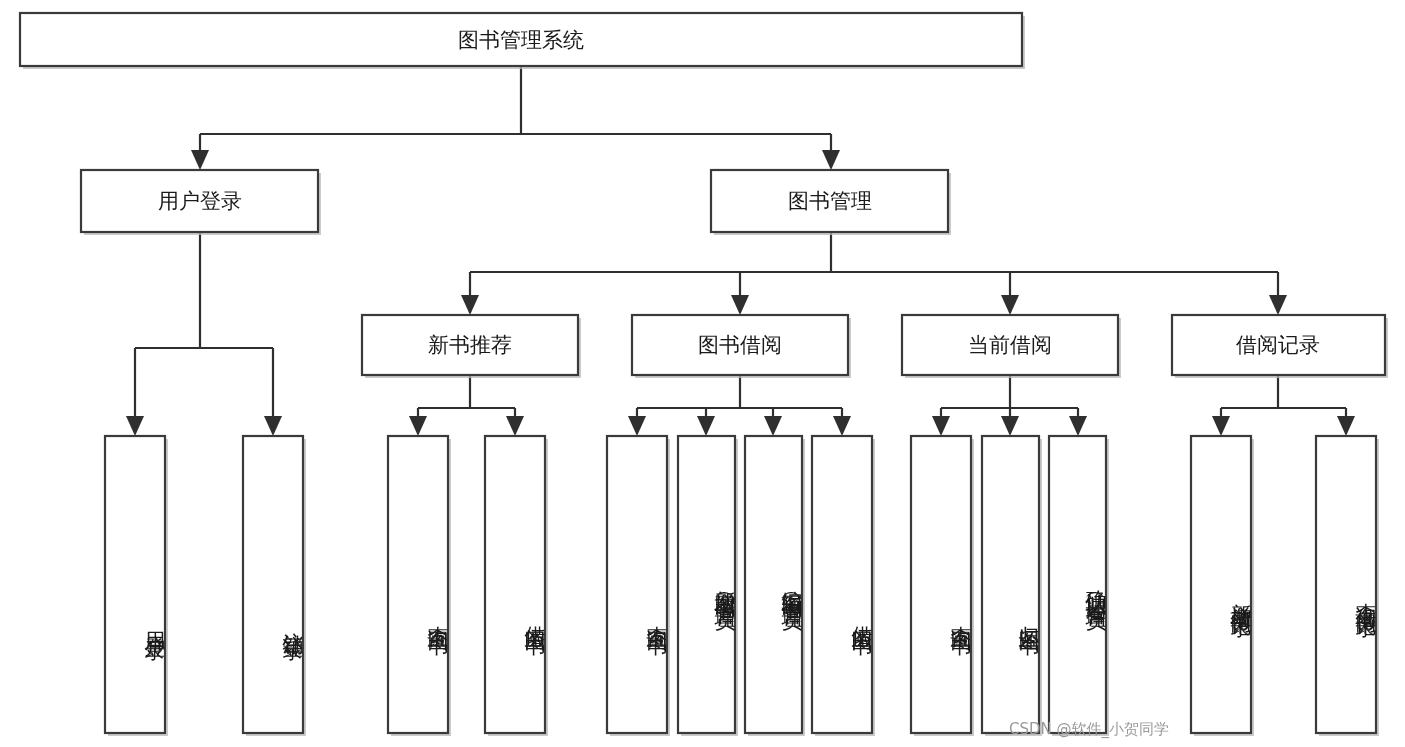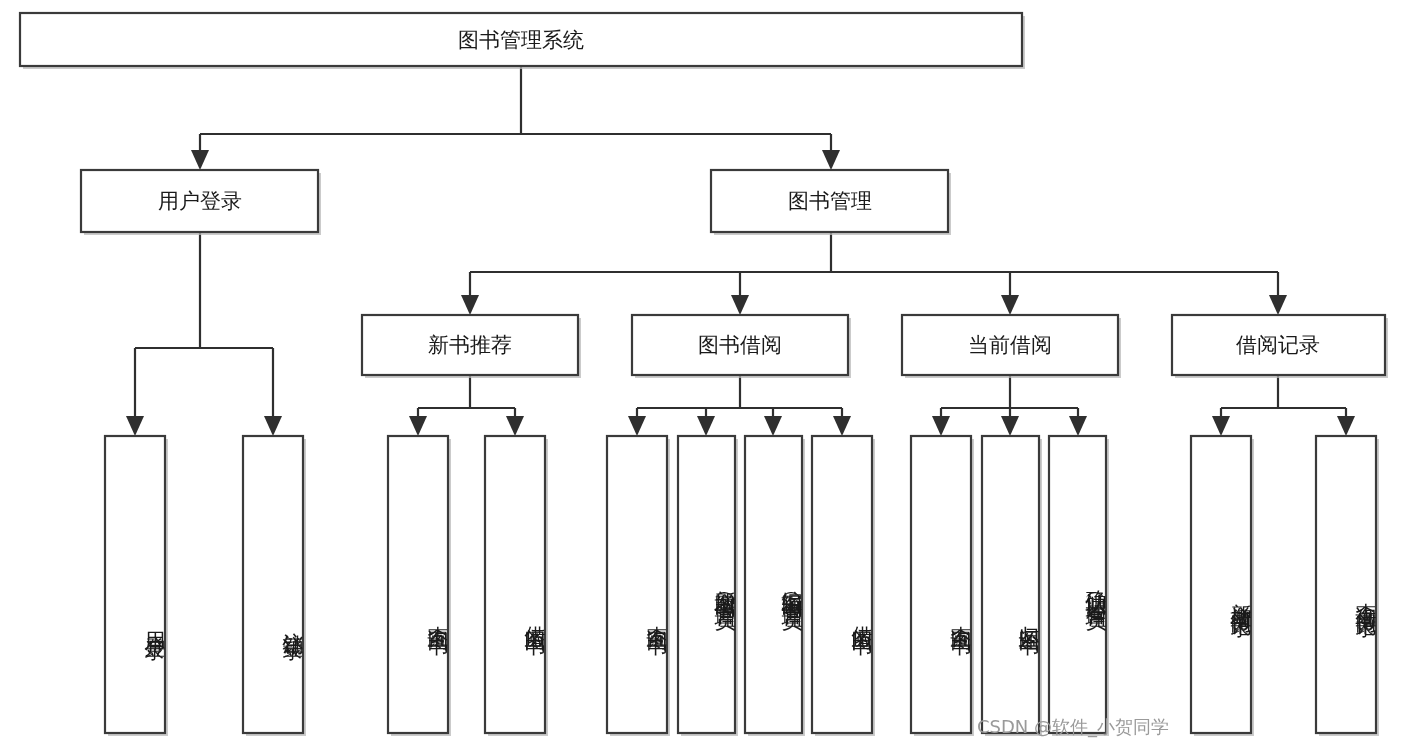--- a/index.html
+++ b/index.html
@@ -66,21 +66,21 @@
     display: flex;
     align-items: flex-start;
     justify-content: center;
     pointer-events: none;
   }
   .watermark {
     position: absolute;
     right: 16px;
     bottom: 8px;
     font-family: "DejaVu Sans", "Liberation Sans", sans-serif;
-    font-size: 18px;
+    font-size: 15px;
     color: #9a9a9a;
     white-space: nowrap;
   }
 </style>
 </head>
 <body>
 
 <div id="chart-root">
 
   <svg id="flowchart" viewBox="0 0 1405 747">

